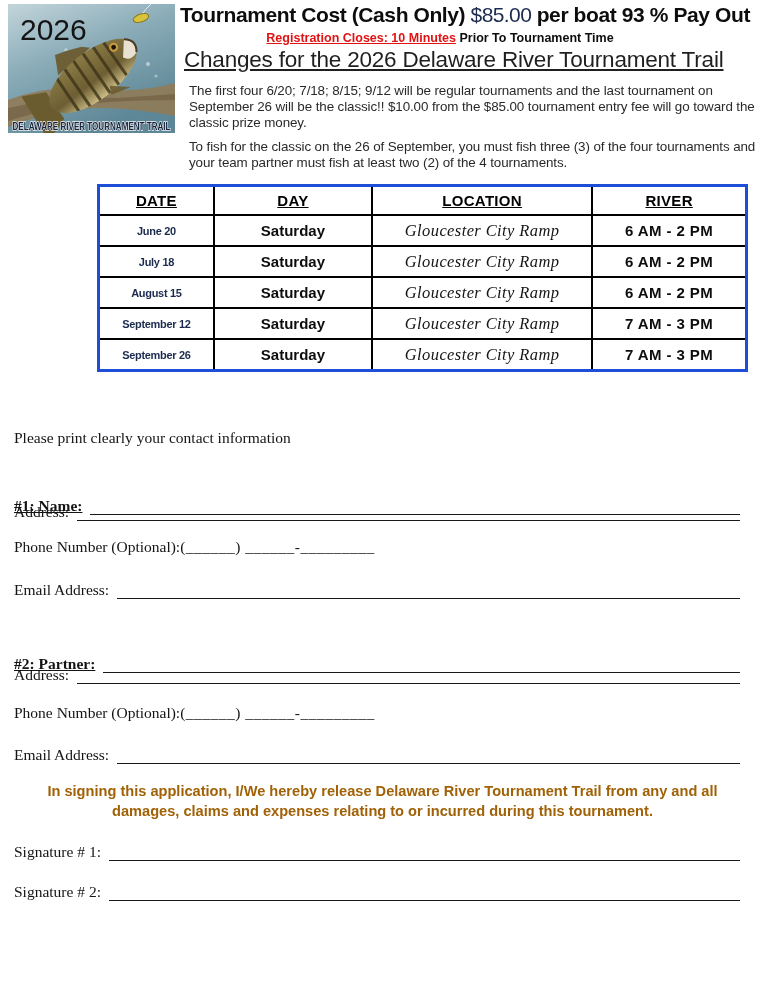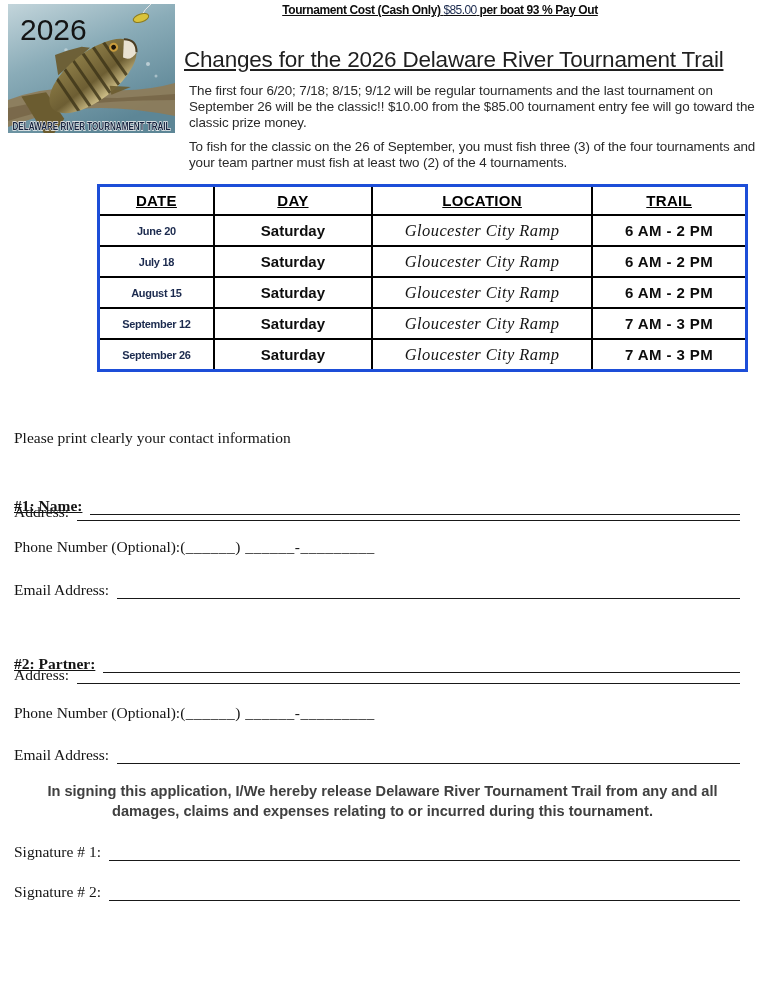--- a/index.html
+++ b/index.html
@@ -4,21 +4,21 @@
 <style>
   html,body{margin:0;padding:0;background:#ffffff;}
   .page{position:relative;width:765px;height:990px;background:#ffffff;overflow:hidden;
         font-family:"Liberation Sans", sans-serif;color:#111;}
 
   
   .logo{position:absolute;left:8px;top:4px;width:167px;height:151px;}
 
   
   .header-block{position:absolute;left:180px;top:3px;width:520px;text-align:center;}
-  .cost-line{font-weight:bold;font-size:12px;letter-spacing:-0.4px;color:#0d0d0d;white-space:nowrap;text-decoration:underline;}
+  .cost-line{font-weight:bold;font-size:21px;letter-spacing:-0.4px;color:#0d0d0d;white-space:nowrap;}
   .cost-amount{color:#1b2a4e;font-weight:normal;letter-spacing:-0.6px;}
   .reg-line{font-size:12.5px;font-weight:bold;margin-top:4px;white-space:nowrap;}
   .reg-highlight{color:#e31212;text-decoration:underline;}
   .reg-rest{color:#0d0d0d;}
 
   .page-heading{position:absolute;left:184px;top:47px;font-size:22.5px;font-weight:normal;
         color:#1f1f1f;text-decoration:underline;letter-spacing:-0.2px;white-space:nowrap;margin:0;}
 
   .intro{position:absolute;left:189px;top:83px;width:578px;font-size:13.4px;line-height:1.2;
         color:#2a2a2a;letter-spacing:-0.1px;}
@@ -41,21 +41,21 @@
   .formwrap{position:absolute;left:0;top:0;width:765px;height:990px;
         font-family:"Liberation Serif", serif;color:#141414;}
   .frow{position:absolute;left:14px;width:726px;display:flex;align-items:flex-end;
         font-size:15.5px;white-space:nowrap;}
   .frow .lbl{white-space:nowrap;}
   .bold-u{font-weight:bold;text-decoration:underline;margin-top:32px;}
   .blank{flex:1;border-bottom:1.5px solid #191919;height:1.05em;margin-left:8px;min-width:40px;}
   .blanks-text{letter-spacing:0.5px;}
   .release{position:absolute;left:28px;top:782px;width:709px;text-align:center;
         font-family:"Liberation Sans", sans-serif;font-weight:bold;font-size:14.6px;
-        line-height:1.35;color:#404040;margin:0;}
+        line-height:1.35;color:#a16207;margin:0;}
 </style>
 </head>
 <body>
 
 <div class="page">
 
   <div class="logo">
     <svg viewBox="0 0 167 129" width="167" height="129">
       <defs>
         <linearGradient id="water" x1="0" y1="0" x2="0.5" y2="1">
@@ -108,20 +108,24 @@
       <text x="83.5" y="126" text-anchor="middle" font-family="Liberation Sans, sans-serif" font-size="11.5" font-weight="bold" fill="#15233f" stroke="#f2f2f2" stroke-width="1.4" style="paint-order:stroke fill" textLength="158" lengthAdjust="spacingAndGlyphs">DELAWARE RIVER TOURNAMENT TRAIL</text>
     </svg>
   </div>
 
   <div class="header-block">
     <div class="cost-line">
       <span>Tournament Cost (Cash Only)</span>
       <span class="cost-amount">$85.00</span>
       <span>per boat 93 % Pay Out</span>
     </div>
+    <div class="reg-line">
+      <span class="reg-highlight">Registration Closes: 10 Minutes</span>
+      <span class="reg-rest">Prior To Tournament Time</span>
+    </div>
   </div>
 
   <h1 class="page-heading">Changes for the 2026 Delaware River Tournament Trail</h1>
 
   <div class="intro">
     <p>The first four 6/20; 7/18; 8/15; 9/12 will be regular tournaments and the last tournament on September 26 will be the classic!!  $10.00 from the $85.00 tournament entry fee will go toward the classic prize money.</p>
     <p>To fish for the classic on the 26 of September, you must fish three (3) of the four tournaments and your team partner must fish at least two (2) of the 4 tournaments.</p>
   </div>
 
   <table class="sched">
@@ -129,21 +133,21 @@
       <col style="width:17.8%">
         <col style="width:24.4%">
         <col style="width:34%">
         <col style="width:23.8%">
     </colgroup>
     <thead>
       <tr>
         <th>DATE</th>
         <th>DAY</th>
         <th>LOCATION</th>
-        <th>TRAIL</th>
+        <th>RIVER</th>
       </tr>
     </thead>
     <tbody>
       <tr>
         <td class="c-date">June 20</td>
         <td class="c-day">Saturday</td>
         <td class="c-loc">Gloucester City Ramp</td>
         <td class="c-times">6 AM - 2 PM</td>
       </tr>
       <tr>

